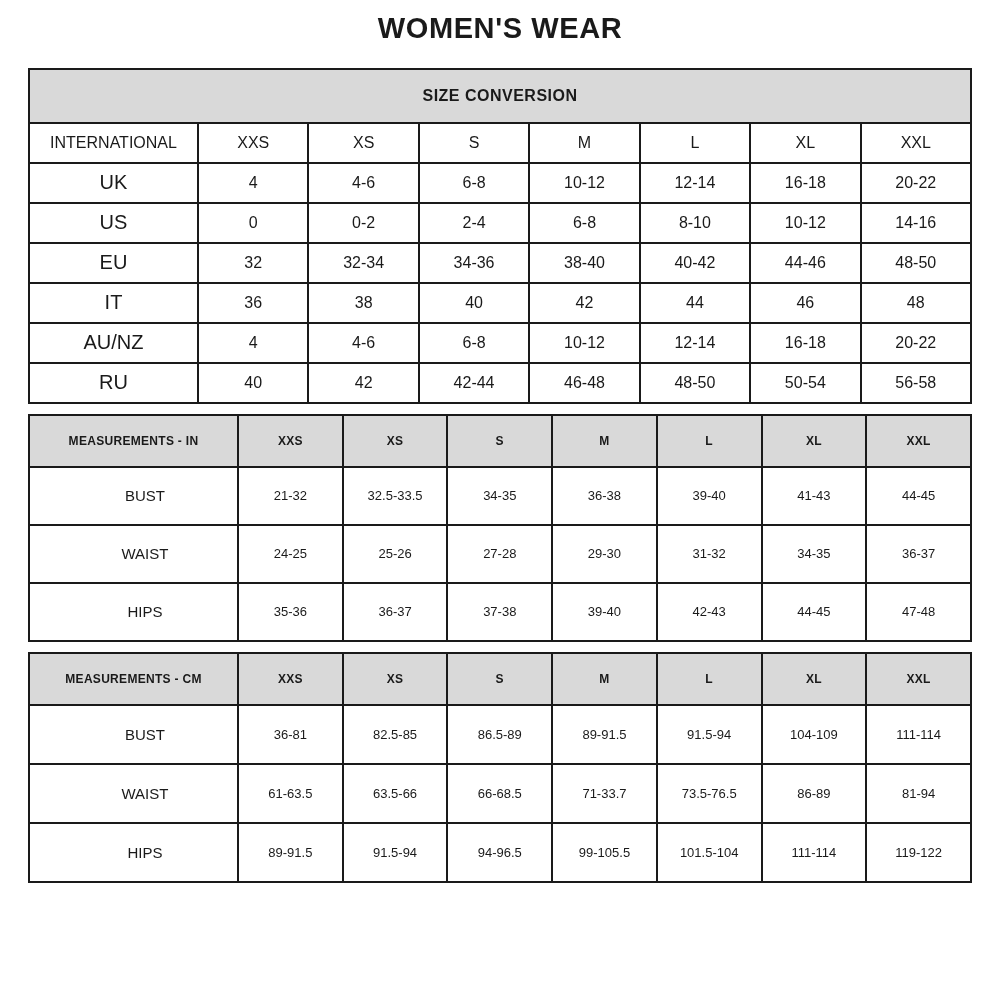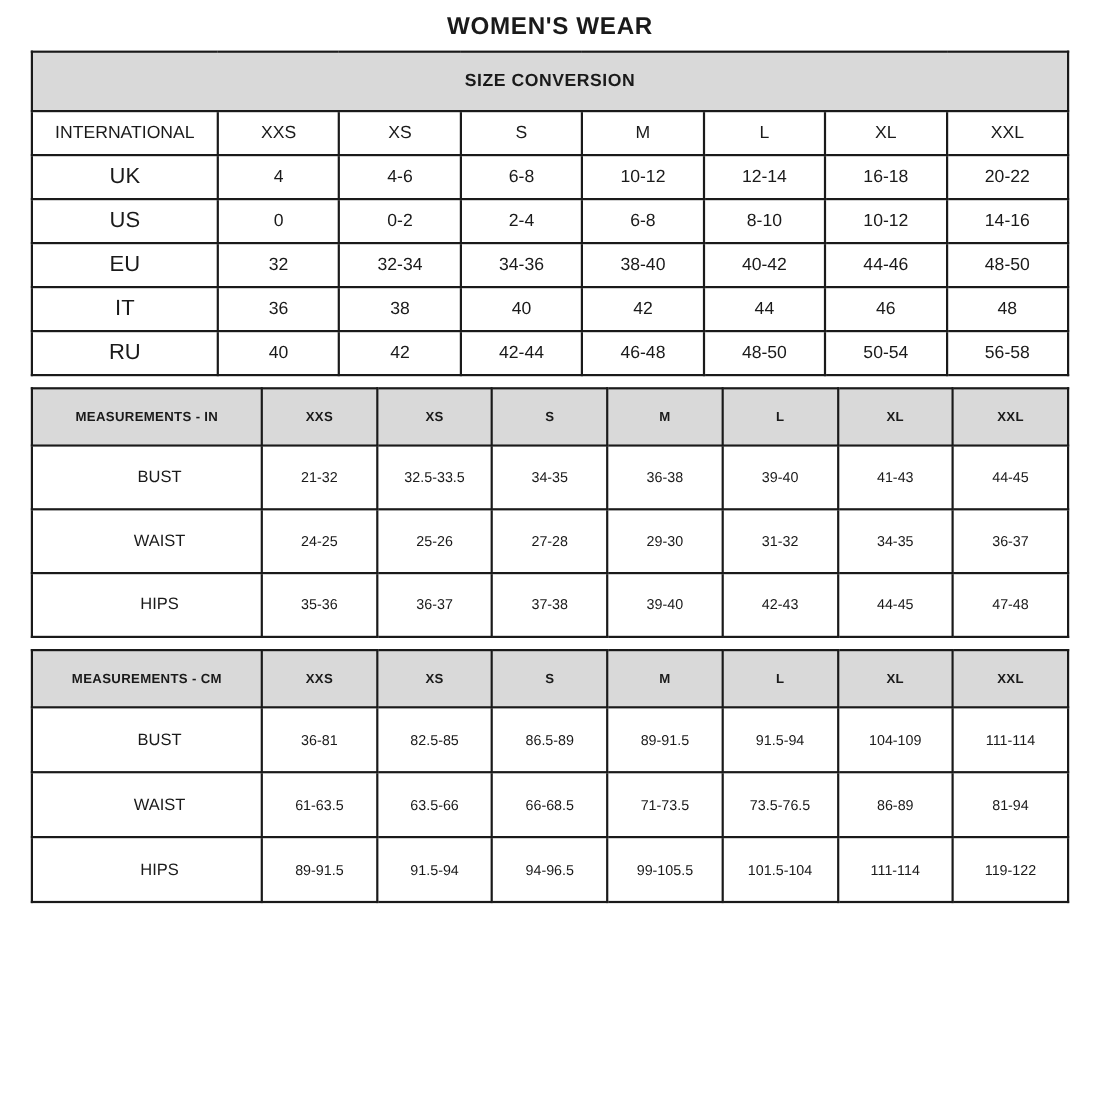--- a/index.html
+++ b/index.html
@@ -4,32 +4,32 @@
 <style>
   :root { --header-bg:#d9d9d9; --border:#1a1a1a; --text:#1a1a1a; }
   * { box-sizing: border-box; }
   html,body { margin:0; padding:0; }
   body {
     width:1000px; height:1000px; background:#ffffff; overflow:hidden;
     font-family:"Liberation Sans","DejaVu Sans",sans-serif; color:var(--text);
   }
   .page { width:1000px; height:1000px; padding-top:10px; }
   .title {
-    margin:0; text-align:center; font-size:22px; font-weight:700;
+    margin:0; text-align:center; font-size:29px; font-weight:700;
     letter-spacing:0.6px; line-height:1.3;
   }
   table {
     border-collapse:collapse; table-layout:fixed; width:944px;
     margin:0 auto; text-align:center;
   }
   th,td {
     border:2px solid var(--border); text-align:center; vertical-align:middle;
     overflow:hidden; white-space:nowrap; padding:0 2px;
   }
-  .t1 { margin-top:7px; }
+  .t1 { margin-top:20px; }
   .t1 .banner-row { height:54px; }
   .banner {
     background:var(--header-bg); font-size:16px; font-weight:700; letter-spacing:0.5px;
   }
   .t1 .cols-row, .t1 tbody tr { height:40px; }
   .t1 th.colhead { font-weight:400; font-size:16px; }
   .t1 td { font-size:16px; font-weight:400; }
   .t1 td.row-label { font-size:20px; }
   .t2, .t3 { margin-top:10px; }
   .t2 thead tr, .t3 thead tr { height:52px; }
@@ -107,20 +107,30 @@
         </tr>
         <tr>
           <td class="row-label">IT</td>
           <td>36</td>
           <td>38</td>
           <td>40</td>
           <td>42</td>
           <td>44</td>
           <td>46</td>
           <td>48</td>
+        </tr>
+        <tr>
+          <td class="row-label">AU/NZ</td>
+          <td>4</td>
+          <td>4-6</td>
+          <td>6-8</td>
+          <td>10-12</td>
+          <td>12-14</td>
+          <td>16-18</td>
+          <td>20-22</td>
         </tr>
         <tr>
           <td class="row-label">RU</td>
           <td>40</td>
           <td>42</td>
           <td>42-44</td>
           <td>46-48</td>
           <td>48-50</td>
           <td>50-54</td>
           <td>56-58</td>
@@ -217,21 +227,21 @@
           <td>89-91.5</td>
           <td>91.5-94</td>
           <td>104-109</td>
           <td>111-114</td>
         </tr>
         <tr>
           <td class="row-label">WAIST</td>
           <td>61-63.5</td>
           <td>63.5-66</td>
           <td>66-68.5</td>
-          <td>71-73.5</td>
+          <td>71-33.7</td>
           <td>73.5-76.5</td>
           <td>86-89</td>
           <td>81-94</td>
         </tr>
         <tr>
           <td class="row-label">HIPS</td>
           <td>89-91.5</td>
           <td>91.5-94</td>
           <td>94-96.5</td>
           <td>99-105.5</td>

